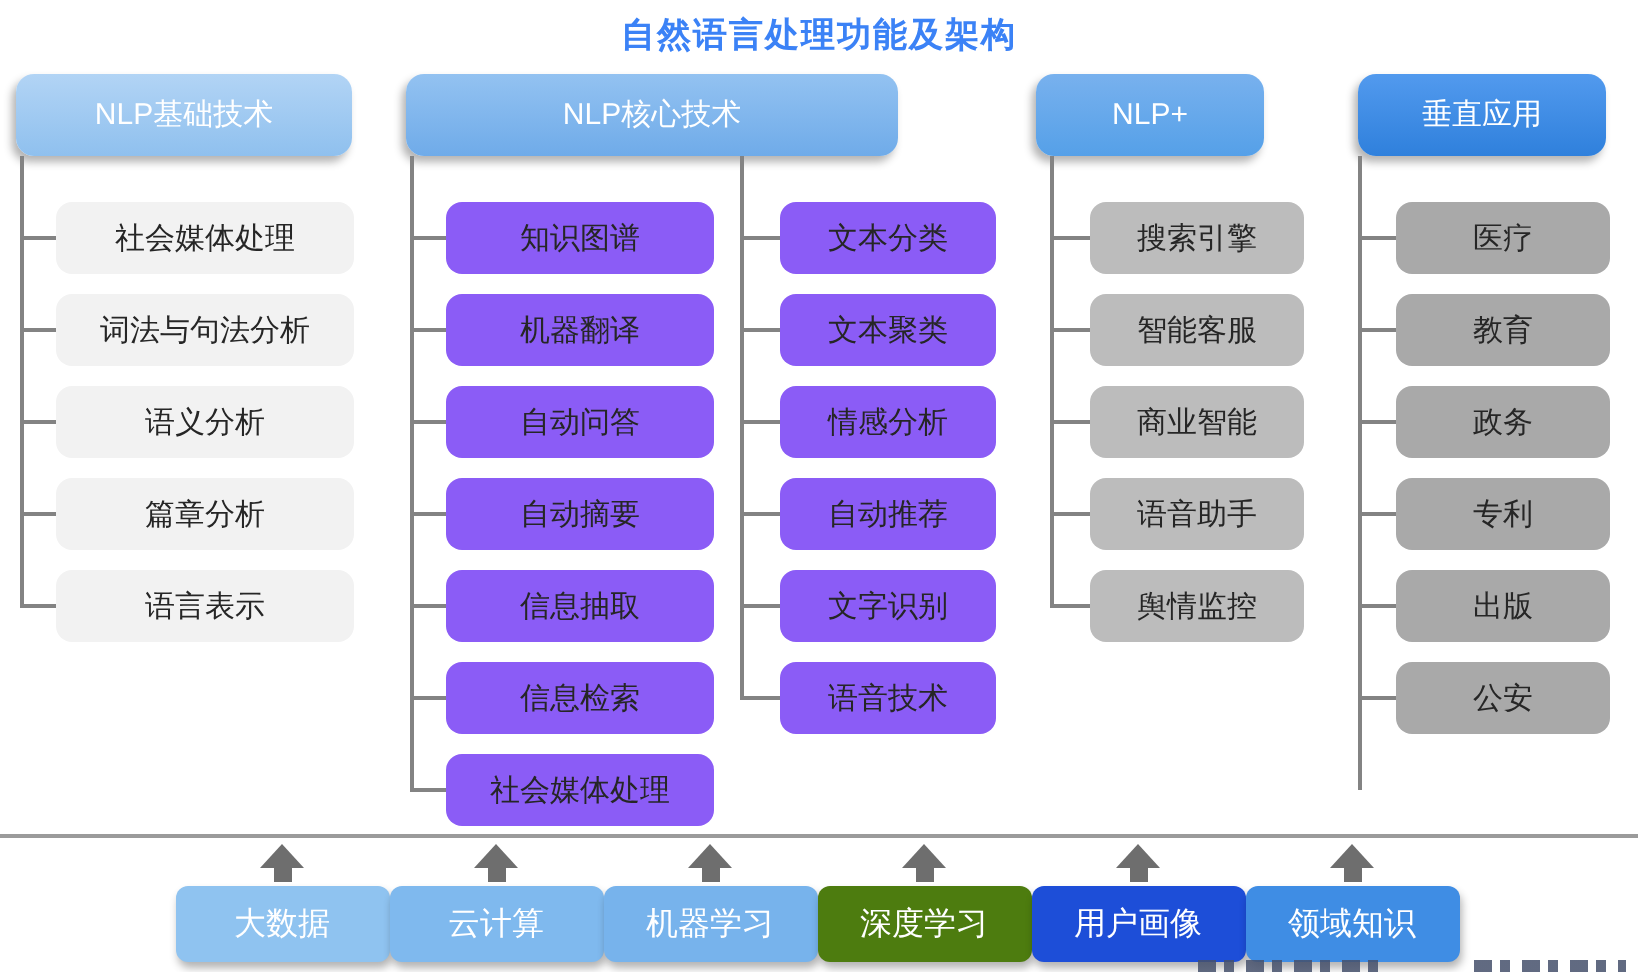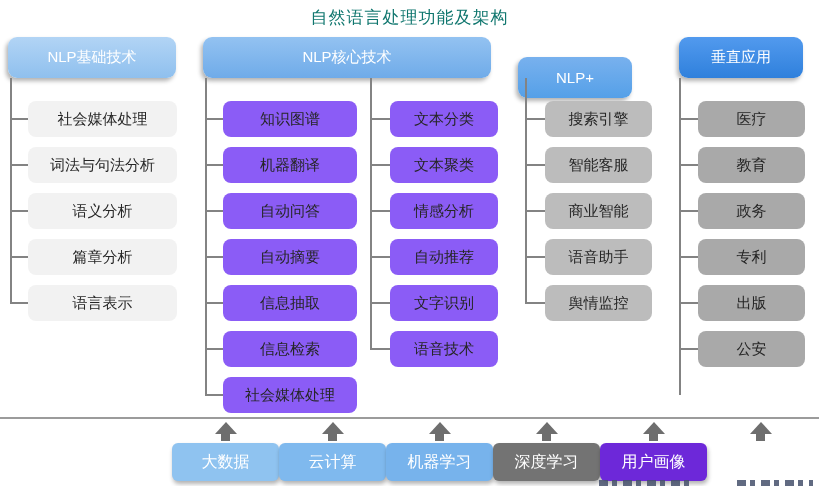--- a/index.html
+++ b/index.html
@@ -1,28 +1,28 @@
 <!DOCTYPE html>
 <html><head>
 <meta charset="utf-8">
 <style>
   html,body{margin:0;padding:0;background:#ffffff;}
   body{font-family:"Liberation Sans","DejaVu Sans",sans-serif;}
   #stage{position:relative;width:819px;height:486px;background:#ffffff;overflow:hidden;}
 
   .title{position:absolute;top:6px;left:0;width:100%;text-align:center;
-         font-size:17px;font-weight:normal;color:#0f766e;letter-spacing:1px;}
+         font-size:17px;font-weight:bold;color:#3b82f6;letter-spacing:1px;}
 
   .hdr{position:absolute;top:37px;height:41px;border-radius:9px;
        display:flex;align-items:center;justify-content:center;
        color:#ffffff;font-size:15px;
        box-shadow:-2px 3px 4px rgba(0,0,0,0.30);text-align:center;}
   #hdr1{left:8px;width:168px;background:linear-gradient(#b2d4f5,#8fc0ee);}
-  #hdr2{left:203px;width:288px;background:linear-gradient(#93c2f1,#6fabe9);}
-  #hdr3{left:518px;width:114px;background:linear-gradient(#78b1ee,#55a0e8);margin-top:20px;}
+  #hdr2{left:203px;width:246px;background:linear-gradient(#93c2f1,#6fabe9);}
+  #hdr3{left:518px;width:114px;background:linear-gradient(#78b1ee,#55a0e8);}
   #hdr4{left:679px;width:124px;background:linear-gradient(#529aee,#2f80dc);}
 
   .trunk{position:absolute;width:1.5px;background:#838383;}
   #trunk1{left:10px;top:78px;height:225px;}
   #trunk2l{left:205px;top:78px;height:317px;}
   #trunk2r{left:370px;top:78px;height:271px;}
   #trunk3{left:525px;top:78px;height:225px;}
   #trunk4{left:679px;top:78px;height:317px;}
 
   .col{position:absolute;top:101px;display:flex;flex-direction:column;gap:10px;}
@@ -42,21 +42,21 @@
   #col4 .item{background:#a9a9a9;}
   #col1 .item::before{left:-18px;width:18px;}
   #col2l .item::before{left:-18px;width:18px;}
   #col2r .item::before{left:-20px;width:20px;}
   #col3 .item::before{left:-20px;width:20px;}
   #col4 .item::before{left:-19px;width:19px;}
 
   .separator{position:absolute;left:0;top:417px;width:819px;height:2px;background:#9b9b9b;}
 
   #foundation{position:absolute;left:0;top:422px;width:819px;height:60px;
-              display:flex;justify-content:flex-end;padding:0 5px 0 3px;box-sizing:border-box;}
+              display:flex;justify-content:center;padding:0 5px 0 3px;box-sizing:border-box;}
   .unit{width:107px;display:flex;flex-direction:column;align-items:center;}
   .arrow-head{width:0;height:0;border-left:11px solid transparent;
               border-right:11px solid transparent;border-bottom:12px solid #6e6e6e;}
   .arrow-stem{width:9px;height:7px;background:#6e6e6e;margin-bottom:2px;}
   .fbox{width:107px;height:38px;border-radius:6px;display:flex;align-items:center;
         justify-content:center;color:#ffffff;font-size:16px;
         box-shadow:1px 3px 4px rgba(0,0,0,0.30);}
 
   .wm{position:absolute;top:480px;height:6px;opacity:0.85;
       background:repeating-linear-gradient(90deg,#45506b 0 9px,transparent 9px 13px,#45506b 13px 18px,transparent 18px 24px);}
@@ -141,29 +141,30 @@
         <div class="fbox" style="background: rgb(127, 185, 238);">云计算</div>
       </div>
       <div class="unit">
         <div class="arrow-head"></div>
         <div class="arrow-stem"></div>
         <div class="fbox" style="background: rgb(119, 179, 236);">机器学习</div>
       </div>
       <div class="unit">
         <div class="arrow-head"></div>
         <div class="arrow-stem"></div>
-        <div class="fbox" style="background: #737373;">深度学习</div>
+        <div class="fbox" style="background: #4d7c0f;">深度学习</div>
       </div>
       <div class="unit">
         <div class="arrow-head"></div>
         <div class="arrow-stem"></div>
-        <div class="fbox" style="background: #6d28d9;">用户画像</div>
+        <div class="fbox" style="background: #1d4ed8;">用户画像</div>
       </div>
       <div class="unit">
         <div class="arrow-head"></div>
         <div class="arrow-stem"></div>
+        <div class="fbox" style="background: rgb(63, 141, 228);">领域知识</div>
       </div>
     </div>
 
   <div class="wm" id="wm1"></div>
   <div class="wm" id="wm2"></div>
 
 </div>
 
 </body></html>

